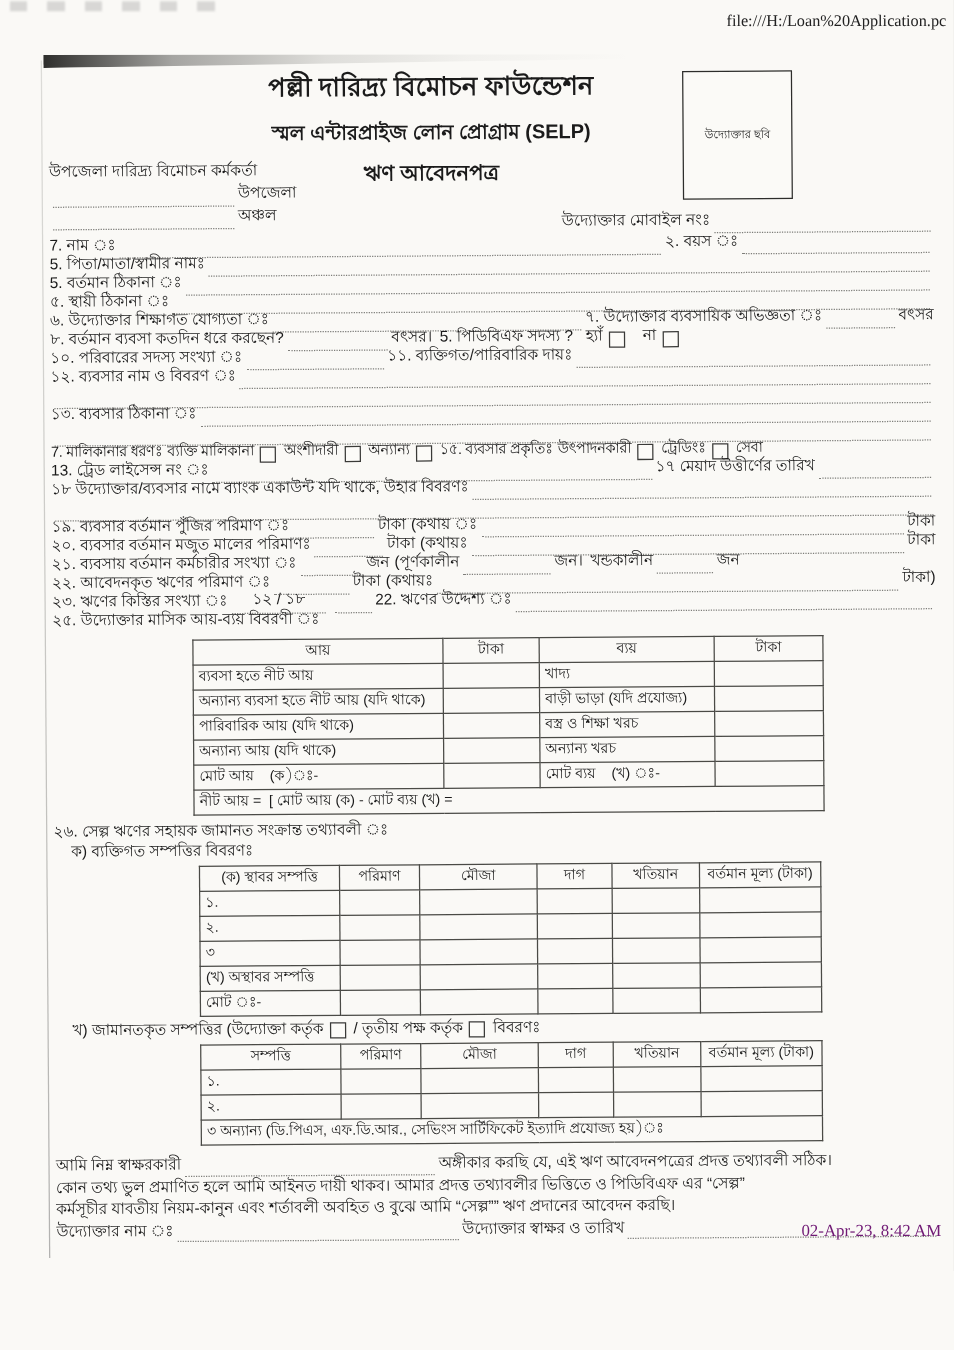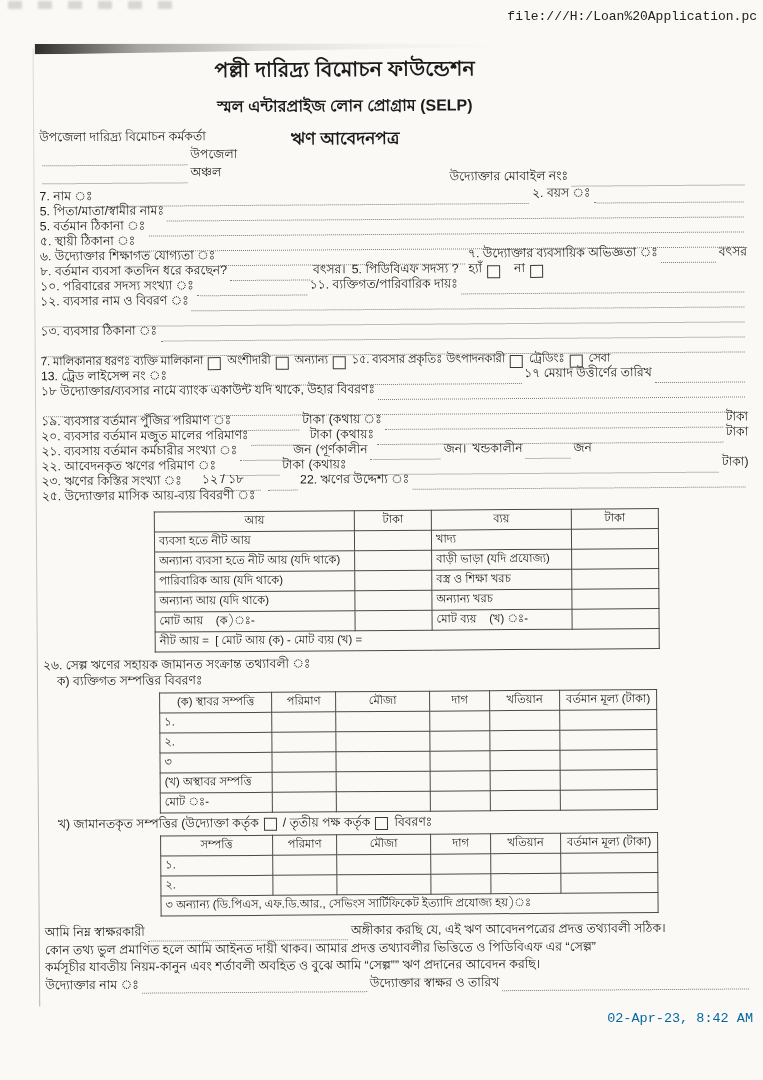--- a/index.html
+++ b/index.html
@@ -1,20 +1,20 @@
 <!DOCTYPE html>
 <html><head>
 <meta charset="utf-8">
 <style>
   html,body{margin:0;padding:0;background:#e9e8e4;}
   .page{position:relative;width:763px;height:1080px;background:#faf9f6;overflow:hidden;
         font-family:"Liberation Sans","DejaVu Sans",sans-serif;color:#1b1b1b;}
-  .serif{font-family:Liberation Mono, monospace;}
+  .serif{font-family:Liberation Serif, serif;}
   .url-header{position:absolute;top:9px;right:6px;font-size:13px;color:#222;}
-  .print-time{position:absolute;top:977px;right:10px;font-size:13.5px;color:#0369a1;margin-top:34px;}
+  .print-time{position:absolute;top:977px;right:10px;font-size:13.5px;color:#701a75;}
   .frag{position:absolute;top:1px;left:8px;width:170px;height:8px;opacity:.35;
         background:repeating-linear-gradient(90deg,#9a9a9a 0 14px,transparent 14px 30px);
         filter:blur(1px);}
   .edge-left{position:absolute;top:46px;left:36px;width:1px;height:958px;
         background:linear-gradient(#c4c4c0,#8f8f8b 70%,#777);opacity:.55;}
   .wedge{position:absolute;top:41px;left:38px;width:470px;height:11px;
         background:linear-gradient(to right,#2e2e2c,rgba(95,95,92,.55) 22%,rgba(150,150,146,.28) 48%,rgba(180,180,176,.12) 72%,transparent);
         clip-path:polygon(0 5%,100% 30%,100% 62%,0 100%);}
   .content{position:absolute;left:0;top:0;width:763px;height:1080px;transform:rotate(-0.4deg);}
   .title-block{position:absolute;left:138px;top:54px;width:420px;text-align:center;}
@@ -61,20 +61,23 @@
   <div class="content">
     <div class="wedge"></div>
     <div class="edge-left"></div>
 
     <div class="title-block">
       <div class="org">পল্লী দারিদ্র্য বিমোচন ফাউন্ডেশন</div>
       <div class="program">স্মল এন্টারপ্রাইজ লোন প্রোগ্রাম (SELP)</div>
       <div class="form-title">ঋণ আবেদনপত্র</div>
     </div>
 
+    <div class="photo-box">
+      <span>উদ্যোক্তার ছবি</span>
+    </div>
 
     <div class="officer">
       <div>উপজেলা দারিদ্র্য বিমোচন কর্মকর্তা</div>
       <div class="row">
         <span class="dots fixed w145"></span>
         <span class="lbl">উপজেলা</span>
       </div>
       <div class="row">
         <span class="dots fixed w145"></span>
         <span class="lbl">অঞ্চল</span>

